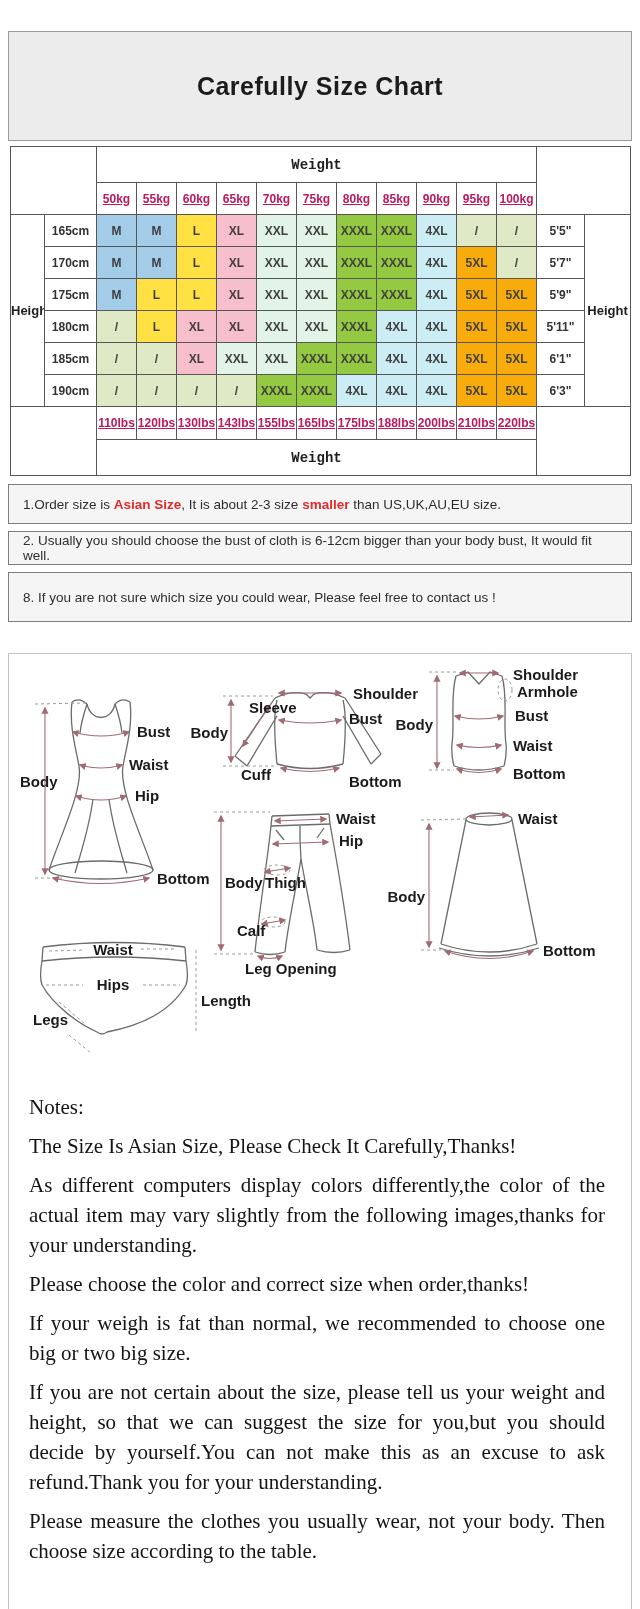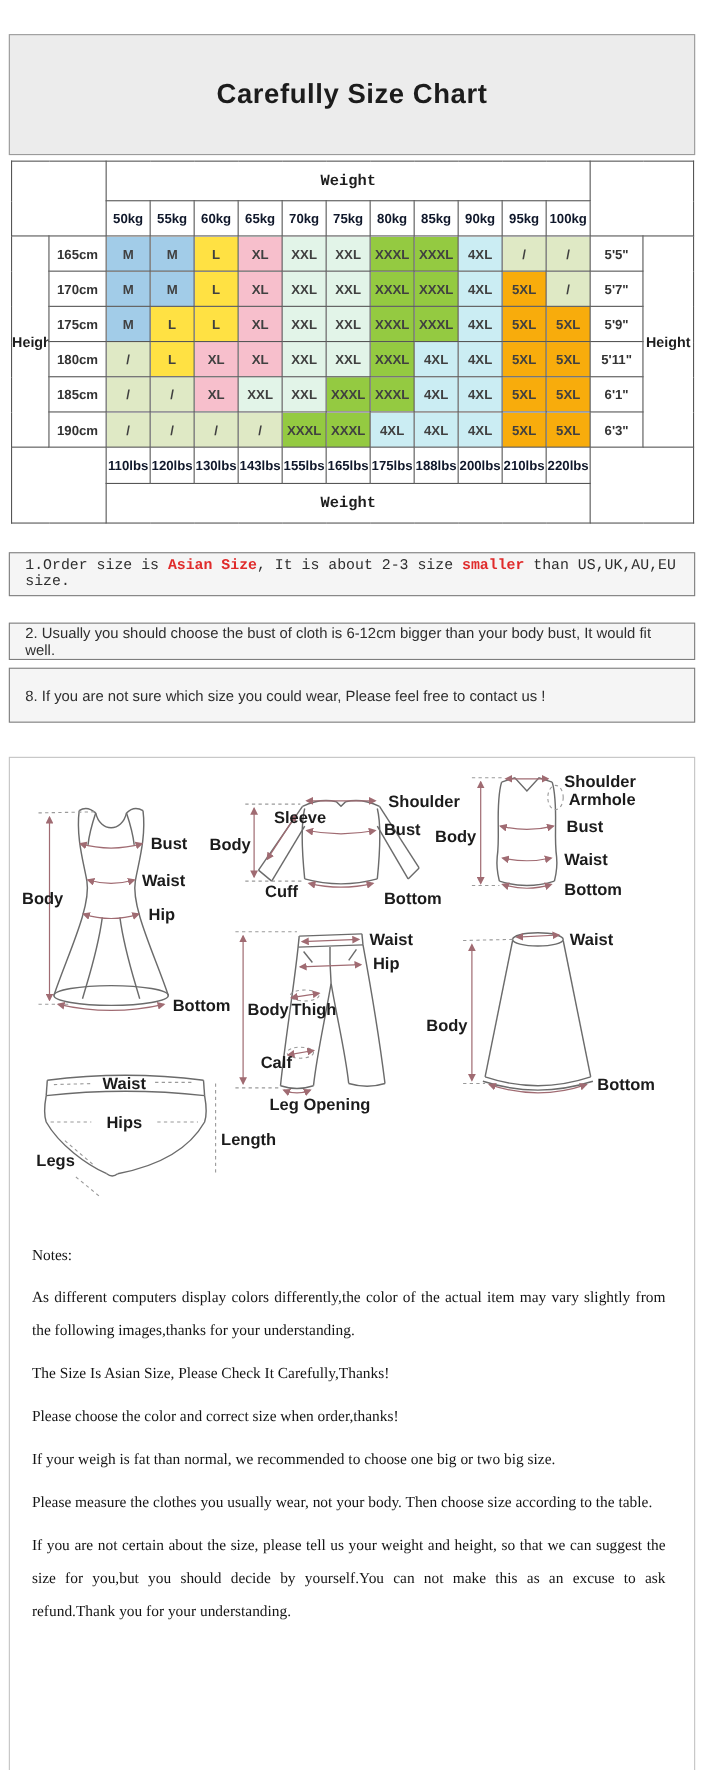--- a/index.html
+++ b/index.html
@@ -17,49 +17,49 @@
   table.size-chart {
     margin:5px 10px 0 10px; border-collapse:collapse; table-layout:fixed; width:620px;
     font-size:12px; color:#3a3a3a;
   }
   table.size-chart td { border:1px solid #565656; text-align:center; vertical-align:middle; padding:0; overflow:hidden; }
   tr.r-hdr  { height:36px;font-family:Liberation Mono, monospace; }
   tr.r-kg   { height:32px; }
   tr.r-data { height:32px; }
   tr.r-lbs  { height:33px; }
   td.hdr  { font-weight:bold; font-size:14px; color:#1e1e1e; }
-  td.kg, td.lbs { font-weight:bold; color:#0f172a; }
+  td.kg, td.lbs { font-weight:bold; color:#be185d;text-decoration:underline; }
   td.hlabel { font-weight:bold; font-size:13px; color:#1e1e1e; }
   td.cm, td.ft { color:#333; font-weight:bold; }
   td.size-cell { font-weight:bold; color:#404040; }
 
   
   .strip {
     margin:0 8px; background:#f5f5f5; border:1px solid #7d7d7d;
     display:flex; align-items:center; padding:0 14px;
     font-size:13.5px; color:#2e2e2e;
   }
   .strip .red { color:#e02b2b; font-weight:bold; }
-  #strip1 { margin-top:26px;  height:38px;font-family:Liberation Mono, monospace; }
-  #strip2 { margin-top:24px;  height:32px; }
+  #strip1 { margin-top:8px;  height:38px; }
+  #strip2 { margin-top:7px;  height:32px; }
   #strip3 { margin-top:7px;  height:48px; }
 
   
   .content-box {
     margin:31px 8px 0 8px; height:965px;
     border:1px solid #c3c3c3; background:#ffffff; box-sizing:border-box;
   }
   svg.diagrams { display:block; }
   .garment { fill:none; stroke:#6b6b6b; stroke-width:1.3; }
   .measure { fill:none; stroke:#a06b72; stroke-width:1.1; }
   .guide   { fill:none; stroke:#9a9a9a; stroke-width:1; stroke-dasharray:3 3; }
   text.dlabel { font-family:"Liberation Sans", sans-serif; font-size:15px; font-weight:bold; fill:#1b1b1b; }
 
   
-  .notes { margin:18px 26px 0 20px; font-family:"Liberation Serif", serif; font-size:14px; color:#141414; }
+  .notes { margin:18px 26px 0 20px; font-family:"Liberation Serif", serif; font-size:21px; color:#141414; }
   .notes .heading { margin:0 0 4px 0; }
   .notes p { margin:9px 0; line-height:30px; text-align:justify; }
 </style>
 </head>
 <body>
 
 <div class="title-box">
   <h1>Carefully Size Chart</h1>
 </div>
 
@@ -385,20 +385,20 @@
 
       <text class="dlabel" x="104" y="301" text-anchor="middle">Waist</text>
       <text class="dlabel" x="104" y="336" text-anchor="middle">Hips</text>
       <text class="dlabel" x="24" y="371">Legs</text>
       <text class="dlabel" x="192" y="352">Length</text>
     </g>
   </svg>
 
   <div class="notes">
     <p class="heading">Notes:</p>
+    <p>The Size Is Asian Size, Please Check It Carefully,Thanks!</p>
     <p>As different computers display colors differently,the color of the actual item may vary slightly from the following images,thanks for your understanding.</p>
-    <p>The Size Is Asian Size, Please Check It Carefully,Thanks!</p>
     <p>Please choose the color and correct size when order,thanks!</p>
     <p>If your weigh is fat than normal, we recommended to choose one big or two big size.</p>
+    <p>If you are not certain about the size, please tell us your weight and height, so that we can suggest the size for you,but you should decide by yourself.You can not make this as an excuse to ask refund.Thank you for your understanding.</p>
     <p>Please measure the clothes you usually wear, not your body. Then choose size according to the table.</p>
-    <p>If you are not certain about the size, please tell us your weight and height, so that we can suggest the size for you,but you should decide by yourself.You can not make this as an excuse to ask refund.Thank you for your understanding.</p>
   </div>
 </div>
 
 </body></html>

